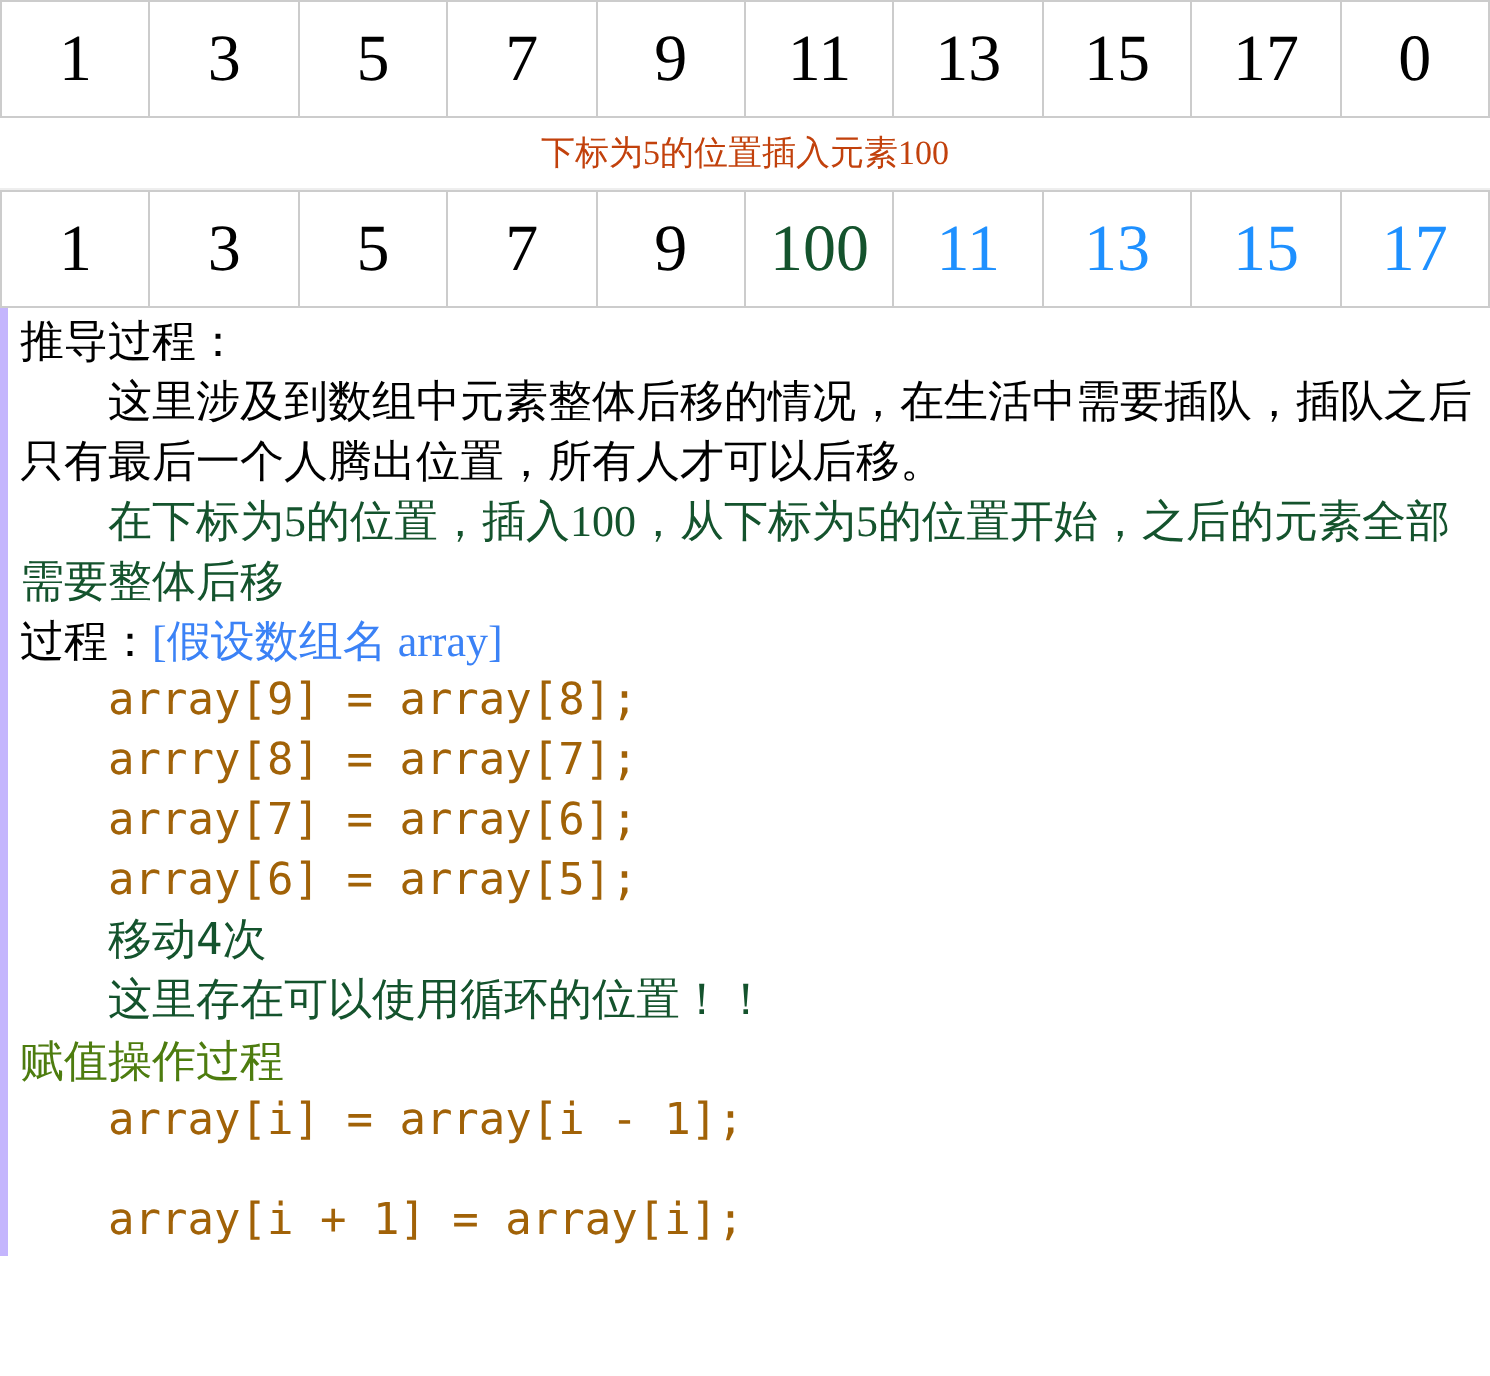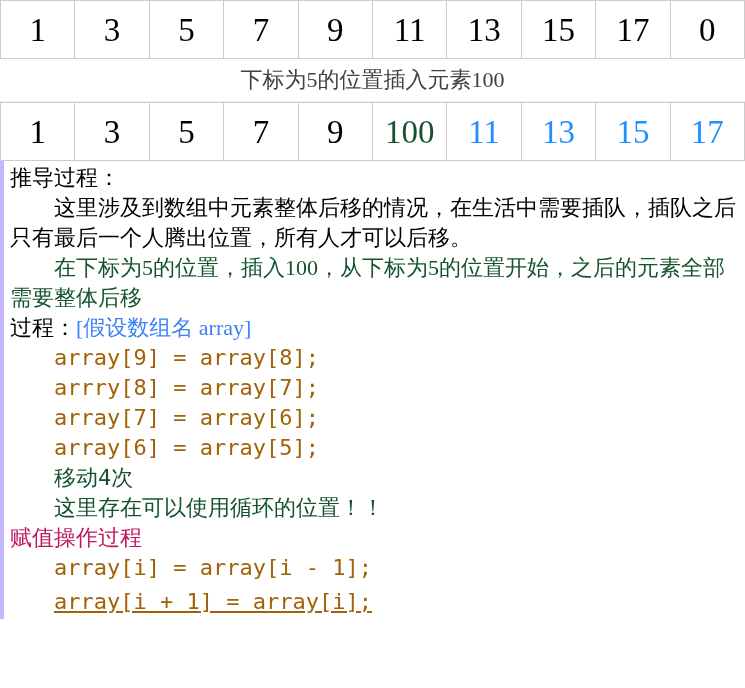--- a/index.html
+++ b/index.html
@@ -22,36 +22,36 @@
     text-align: center;
     font-size: 33px;
     line-height: 58px;
     height: 58px;
     font-family: "Times New Roman", "SimSun", serif;
   }
   .clr-red { color: #14532d; }
   .clr-blue { color: #1e90ff; }
   .clr-orange { color: #3b82f6; }
   .clr-dodger { color: #a16207; }
-  .clr-purple { color: #be185d; }
+  .clr-purple { color: #4d7c0f; }
   .caption {
     text-align: center;
-    color: #404040;
-    font-size: 22px;
+    color: #c2410c;
+    font-size: 17px;
     padding: 6px 0;
     border-bottom: 1px solid #eee;
   }
   .content {
     border-left: 4px solid #c4b5fd;
     padding: 2px 6px 2px 6px;
     line-height: 30px;
   }
   .indent { text-indent: 2em; font-family: Liberation Serif, serif; }
   .code-indent { padding-left: 2em; font-family: "Consolas","SimSun",monospace; }
-  .code-indent2 { padding-left: 2em; font-family: "Consolas","SimSun",monospace; margin-top:4px;text-decoration:underline;}
+  .code-indent2 { padding-left: 2em; font-family: "Consolas","SimSun",monospace; margin-top:20px;}
 </style>
 </head>
 <body>
 
 <div class="array-row">
   <div class="array-cell">1</div>
   <div class="array-cell">3</div>
   <div class="array-cell">5</div>
   <div class="array-cell">7</div>
   <div class="array-cell">9</div>

